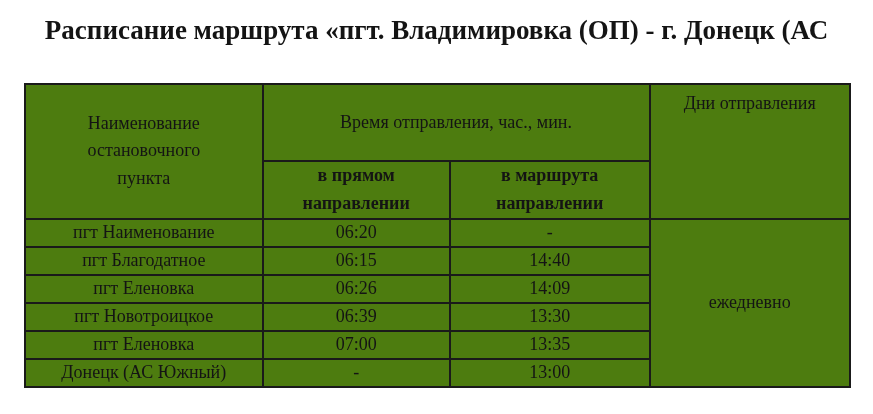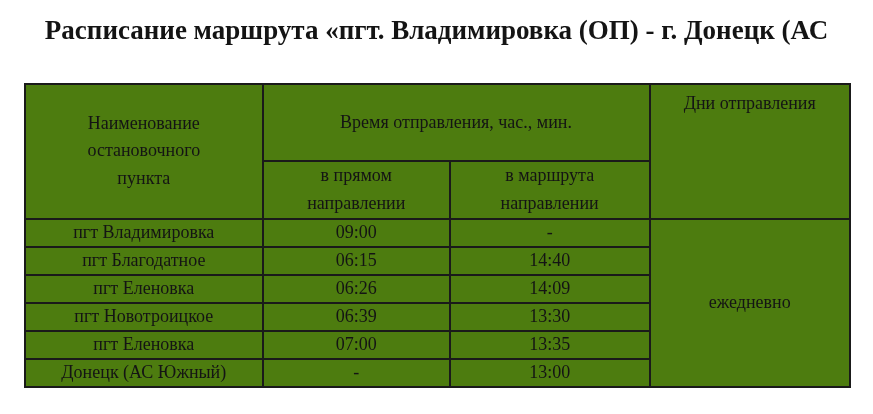--- a/index.html
+++ b/index.html
@@ -51,20 +51,21 @@
 
   .wrap-narrow {
     max-width: 170px;
     margin: 0 auto;
     line-height: 1.55;
   }
   .wrap-sub {
     max-width: 150px;
     margin: 0 auto;
     line-height: 1.55;
+    font-weight: bold;
   }
   th.header-days {
     vertical-align: top;
     padding-top: 8px;
   }
   td.days-cell {
     vertical-align: middle;
   }
 </style>
 </head>
@@ -95,22 +96,22 @@
         <th>
           <div class="wrap-sub">в прямом направлении</div>
         </th>
         <th>
           <div class="wrap-sub">в маршрута направлении</div>
         </th>
       </tr>
     </thead>
     <tbody>
       <tr class="data-row">
-        <td>пгт Владимировка</td>
-        <td>09:00</td>
+        <td>пгт Наименование</td>
+        <td>06:20</td>
         <td>-</td>
         <td rowspan="6" class="days-cell">ежедневно</td>
       </tr>
       <tr class="data-row">
         <td>пгт Благодатное</td>
         <td>06:15</td>
         <td>14:40</td>
       </tr>
       <tr class="data-row">
         <td>пгт Еленовка</td>

